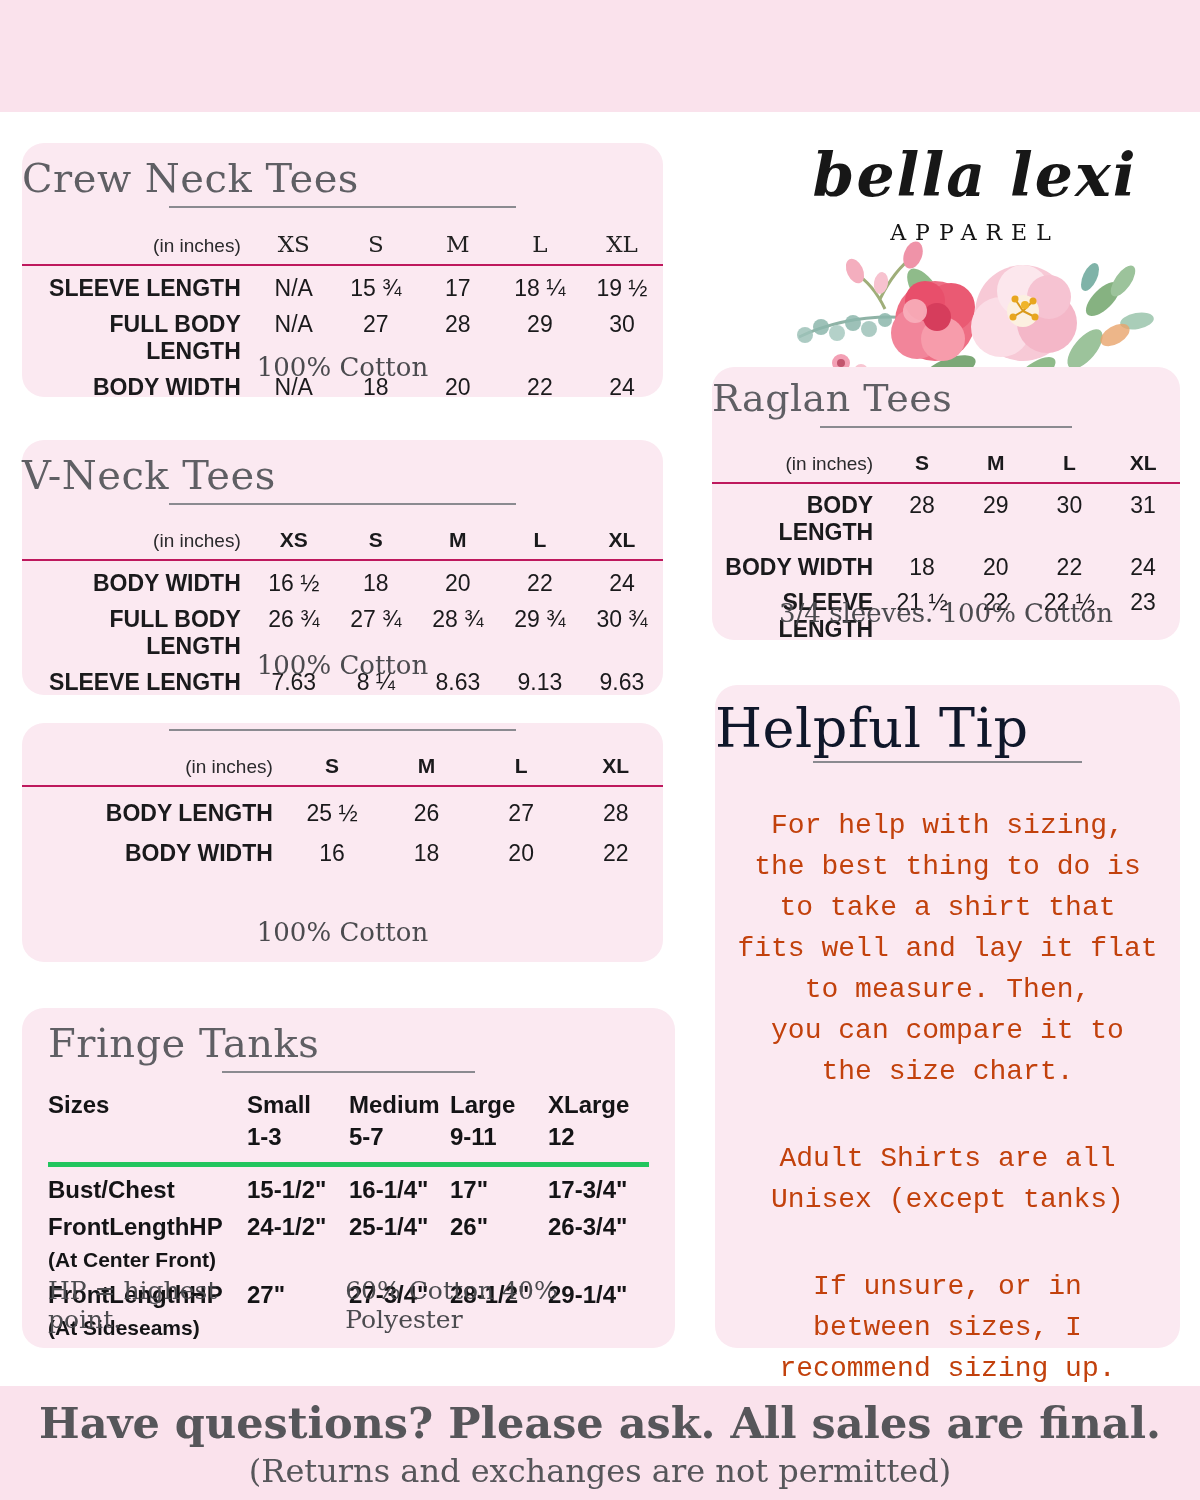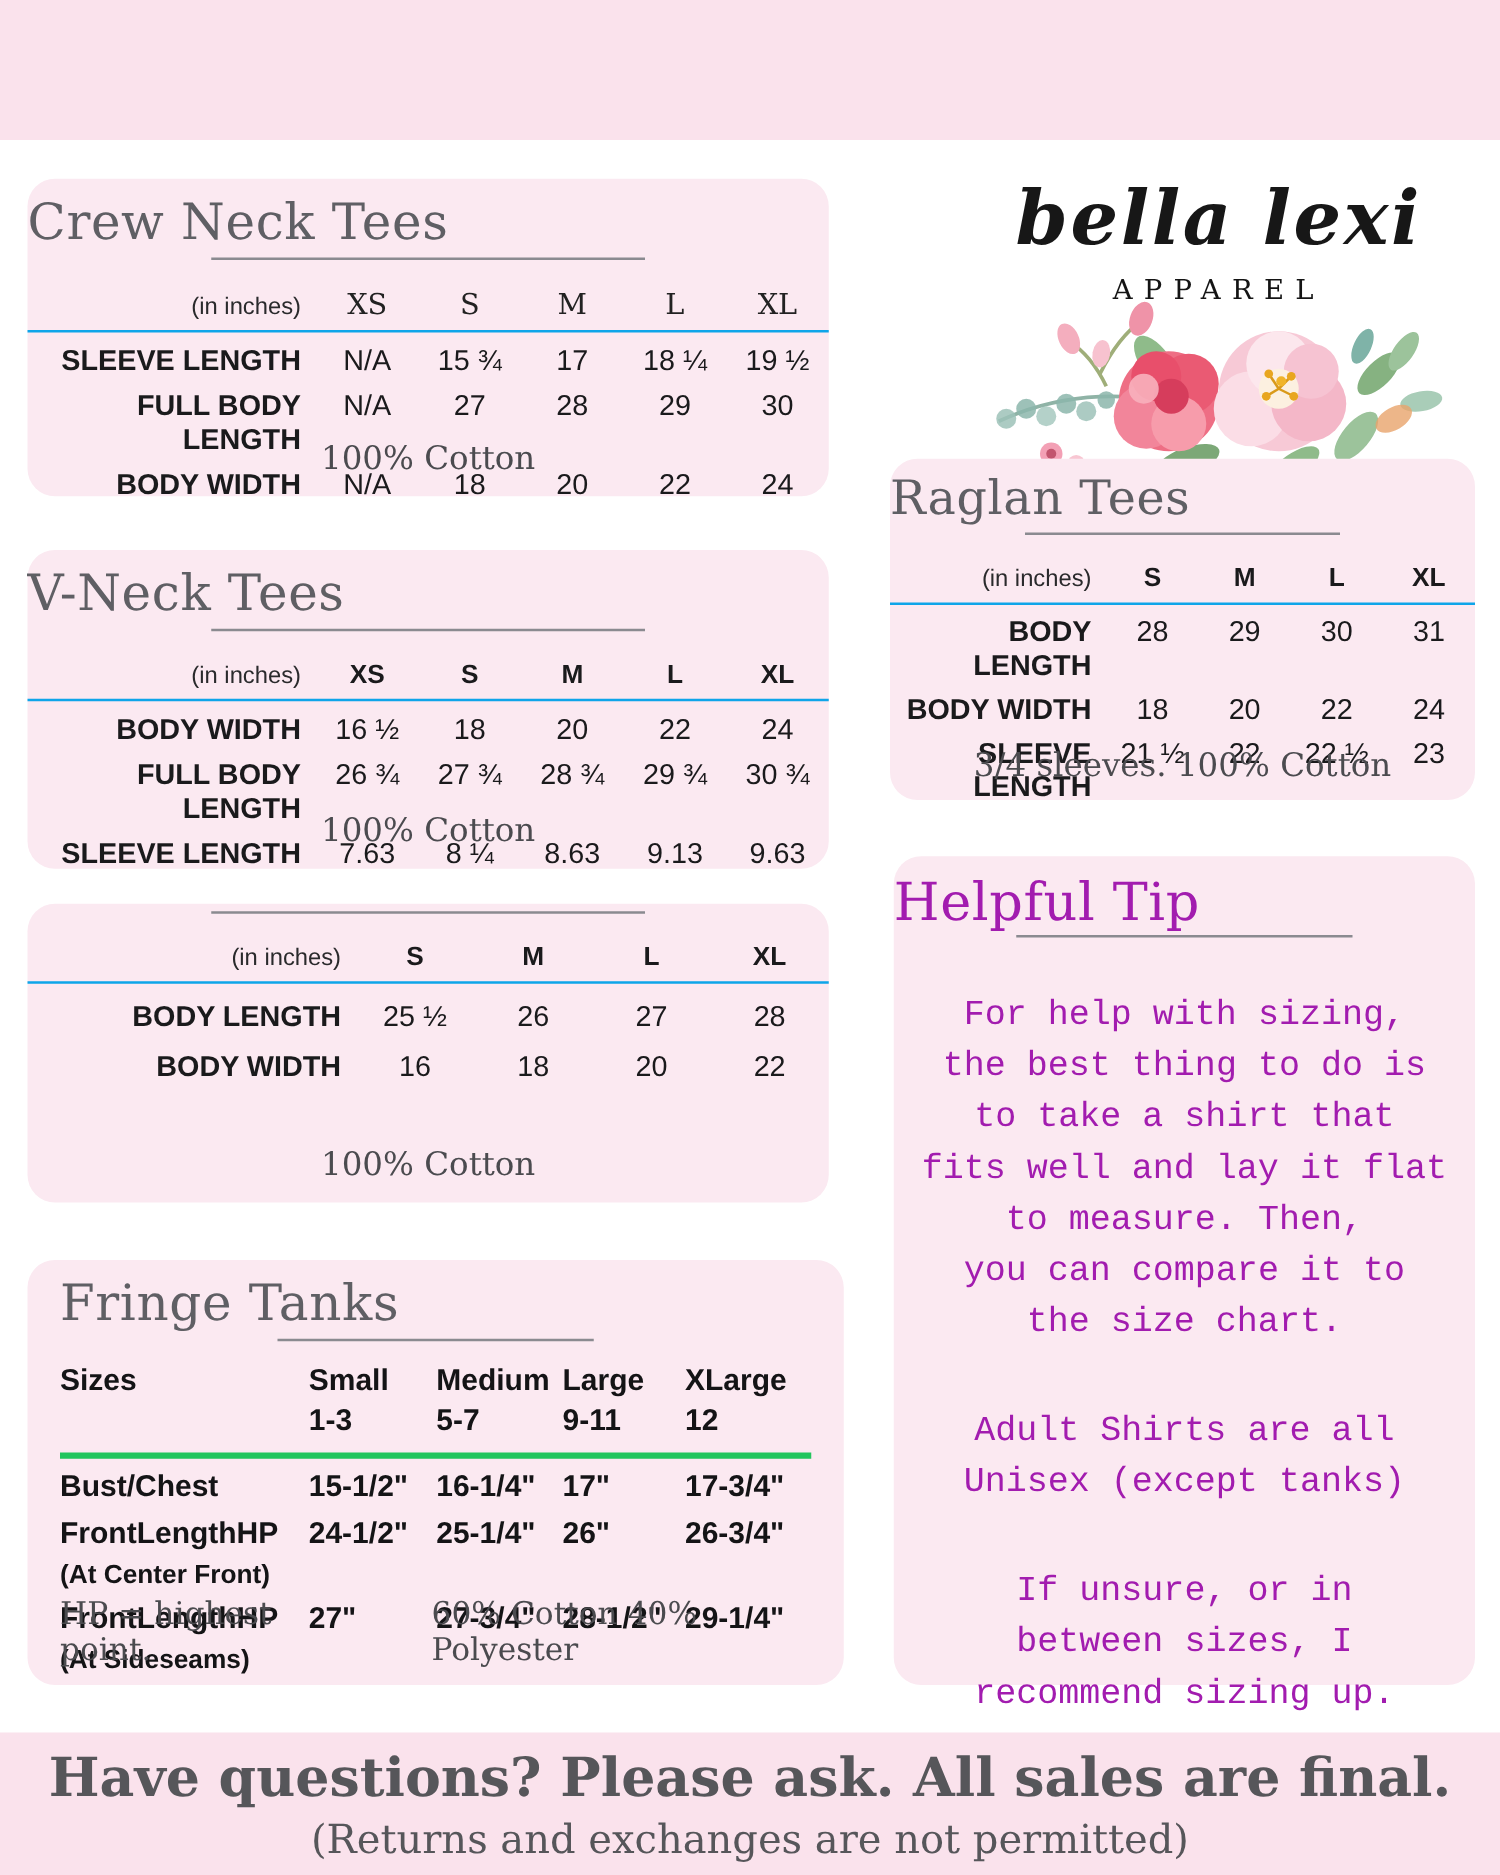--- a/index.html
+++ b/index.html
@@ -32,21 +32,21 @@
     color:#5f5f64; letter-spacing:0.5px; line-height:1.1;
   }
   #card-raglan .card-title { font-size:38px; margin-top:11px; }
   .title-rule { width:54%; margin:6px auto 0; border-bottom:2px solid #8a8a90; height:0; }
   #card-fringe .title-rule { width:42%; }
   #card-tip .title-rule { width:58%; margin-top:3px; }
 
   
   .tbl { width:100%; margin-top:14px; }
   .row { display:flex; align-items:baseline; }
-  .hdr { border-bottom:2px solid #0ea5e9; padding-bottom:7px;margin-top:23px; }
+  .hdr { border-bottom:2px solid #be185d; padding-bottom:7px;margin-top:23px; }
   .lbl { text-align:right; padding-right:12px; box-sizing:border-box;
          font-weight:bold; font-size:23px; color:#1a1a1c; }
   .hdr .lbl { font-weight:normal; font-size:19px; color:#2a2a2c; }
   .val { text-align:center; font-size:23px; color:#1a1a1c; }
   .hdr .val { font-size:21px; font-weight:bold; }
   .hdr-serif .val { font-family:"DejaVu Serif", serif; font-weight:normal; font-size:23px; color:#222; }
   .cols5 .lbl { width:36%; }  .cols5 .val { width:12.8%; }
   .cols4 .lbl { width:41%; }  .cols4 .val { width:14.75%; }
   .cols4r .lbl { width:37%; } .cols4r .val { width:15.75%; }
   .data-row { margin-top:9px; }
@@ -68,25 +68,25 @@
   .fc1 { width:102px; } .fc2 { width:101px; } .fc3 { width:98px; } .fc4 { flex:1; }
   .fr-row { display:flex; align-items:flex-start; margin-top:9px; }
   .fr-row .fc { font-weight:bold; font-size:24px; color:#141416; }
   .fr-sub { font-weight:bold; font-size:21px; color:#141416; margin-top:7px; }
   .fr-notes { position:absolute; bottom:14px; left:26px; right:26px; display:flex; align-items:baseline;
               font-family:"DejaVu Serif", serif; font-size:25px; color:#4b4b4f; }
   .fr-note-right { margin-left:72px; }
 
   
   #card-tip { padding-top:12px; }
-  #card-tip .card-title { font-size:42px; margin-top:2px; color:#a21caf; }
+  #card-tip .card-title { font-size:54px; margin-top:2px; color:#0f172a; }
   .tip-p { margin-top:42px; text-align:center; }
   .tip-p.p2 { margin-top:46px; }
   .tip-p.p3 { margin-top:46px; }
-  .tip-line { font-family:"Liberation Mono", monospace; font-size:28px; line-height:41px; color:#a21caf; }
+  .tip-line { font-family:"Liberation Mono", monospace; font-size:28px; line-height:41px; color:#c2410c; }
 
   
   #logo { position:absolute; left:785px; top:112px; width:380px; height:255px; background:#ffffff;margin-top:32px; }
   .logo-script {
     position:absolute; top:-4px; left:0; width:100%; text-align:center;
     font-family:"DejaVu Serif", serif; font-style:italic; font-weight:bold;
     font-size:60px; color:#171717; letter-spacing:2px;
   }
   .logo-apparel {
     position:absolute; top:76px; left:0; width:100%; text-align:center;

